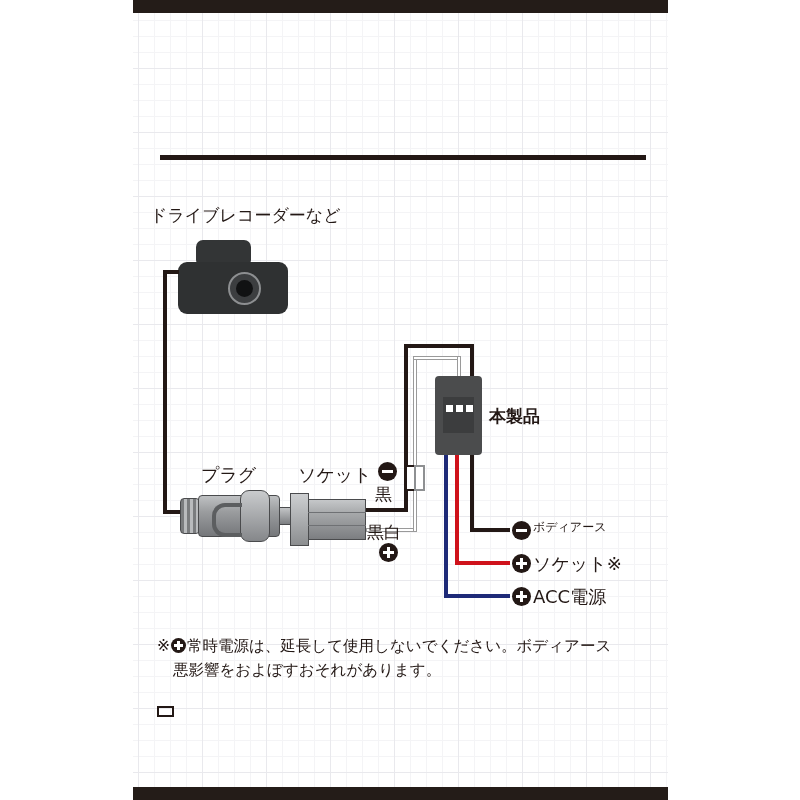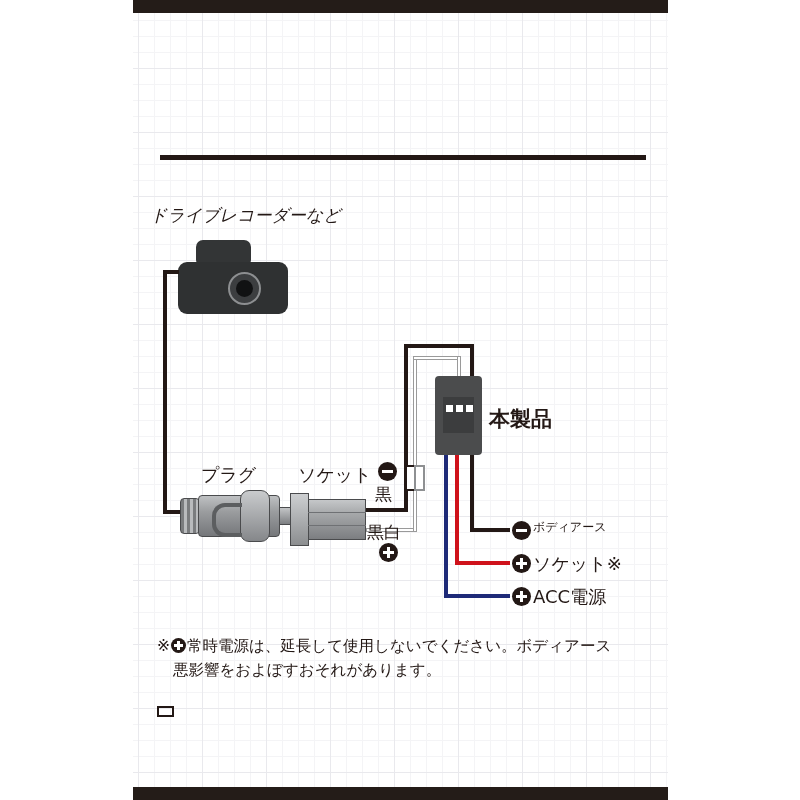--- a/index.html
+++ b/index.html
@@ -114,21 +114,21 @@
 <body>
 
 <div id="stage">
 
   <div id="panel"></div>
   <div class="endbar" id="bar-top"></div>
   <div class="endbar" id="bar-bottom"></div>
 
   <div id="divider"></div>
 
-  <div class="lbl" style="left:150px;top:204px;font-size:17px;font-style:italic;">ドライブレコーダーなど</div>
+  <div class="lbl" style="left:150px;top:204px;font-size:17px;">ドライブレコーダーなど</div>
   <div id="cam-mount"></div>
   <div id="cam-neck"></div>
   <div id="cam-body"></div>
   <div id="cam-lens-o"></div>
   <div id="cam-lens-i"></div>
 
   <div class="wire" style="left:163px;top:270px;width:16px;height:4px;"></div>
   <div class="wire" style="left:163px;top:270px;width:4px;height:244px;"></div>
   <div class="wire" style="left:163px;top:510px;width:20px;height:4px;"></div>
 
@@ -163,21 +163,21 @@
   <div class="lbl" style="left:375px;top:483px;font-size:17px;">黒</div>
 
   <div class="lbl" style="left:367px;top:521px;font-size:17px;">黒白</div>
   <div class="pol plus" style="left:379px;top:543px;"></div>
 
   <div id="prod-body"></div>
   <div id="prod-win"></div>
   <div class="led" id="led1"></div>
   <div class="led" id="led2"></div>
   <div class="led" id="led3"></div>
-  <div class="lbl" style="left:489px;top:405px;font-size:21px;font-weight:bold;">本製品</div>
+  <div class="lbl" style="left:489px;top:405px;font-size:17px;font-weight:bold;">本製品</div>
 
   <div class="wire" style="left:470px;top:455px;width:4px;height:77px;"></div>
   <div class="wire" style="left:470px;top:528px;width:40px;height:4px;"></div>
 
   <div class="wire red" style="left:455px;top:455px;width:4px;height:110px;"></div>
   <div class="wire red" style="left:455px;top:561px;width:55px;height:4px;"></div>
 
   <div class="wire blue" style="left:444px;top:455px;width:4px;height:143px;"></div>
   <div class="wire blue" style="left:444px;top:594px;width:66px;height:4px;"></div>
 

